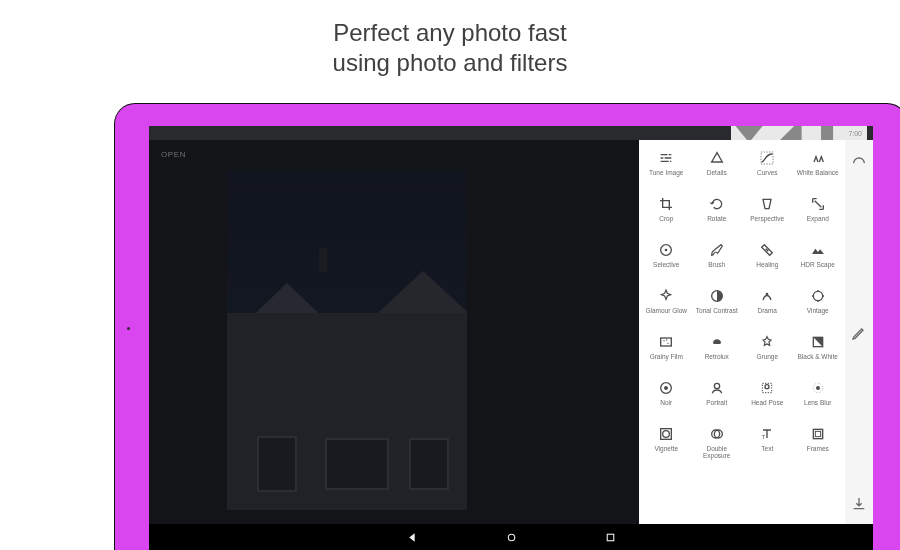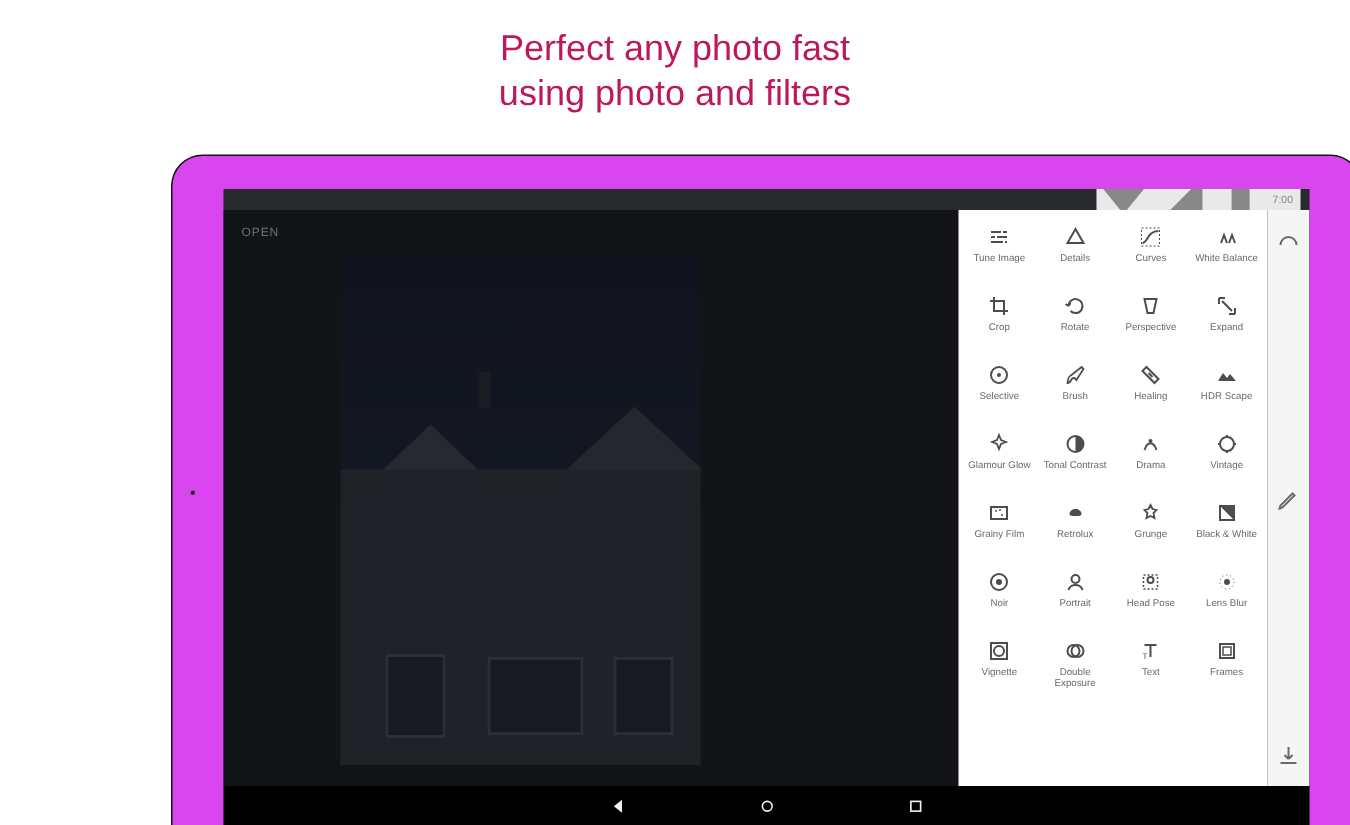--- a/index.html
+++ b/index.html
@@ -5,21 +5,21 @@
   * { box-sizing: border-box; margin: 0; padding: 0; }
   body {
     width: 900px; height: 550px;
     background: #fff;
     font-family: -apple-system, "Helvetica Neue", Arial, sans-serif;
     overflow: hidden;
     position: relative;
   }
   .headline {
     text-align: center;
-    color: #be185d;
+    color: #404040;
     font-size: 24px;
     font-weight: 300;
     line-height: 1.25;
     padding-top: 18px;
   }
   .tablet {
     position: absolute;
     left: 115px; top: 104px;
     width: 792px; height: 446px;
     background: #d946ef;

